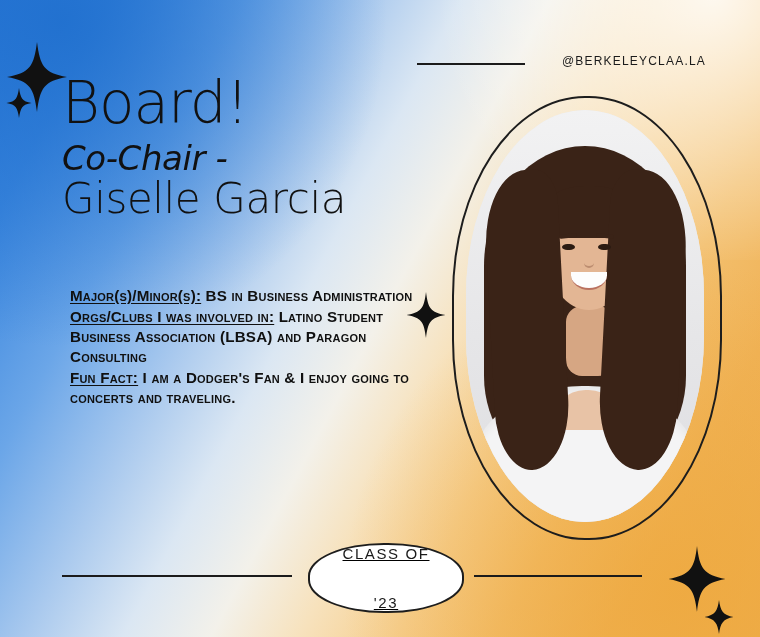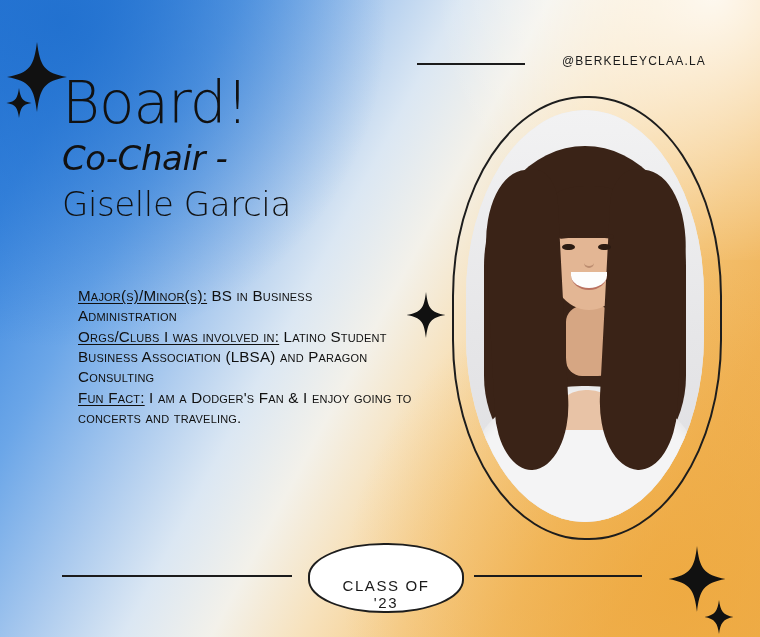--- a/index.html
+++ b/index.html
@@ -96,41 +96,41 @@
     line-height: 1.08;
     letter-spacing: -0.4px;
     color: #111111;
     margin-top: 8px;
     white-space: nowrap;
   }
   .subhead2 {
     font-family: "DejaVu Sans", sans-serif;
     font-weight: 300;
     font-style: normal;
-    font-size: 34px;
+    font-size: 42px;
     line-height: 1.08;
     letter-spacing: -0.4px;
     color: #111111;
-    margin-top: 10px;
+    margin-top: 0px;
     white-space: nowrap;
   }
 
   
   .bio {
     position: absolute;
     left: 62px;
     top: 286px;
     width: 352px;
     color: #101010;
     font-family: "Liberation Sans", sans-serif;
     font-size: 15.2px;
     line-height: 1.32;
     letter-spacing: 0.2px;
   }
-  .bio p { margin: 0 0 1px 16px; }
+  .bio p { margin: 0 0 1px 8px; font-weight: bold; }
   .bio .lbl {
     text-decoration: underline;
     text-underline-offset: 2px;
   }
   .sc { font-variant: small-caps; }
 
   
   .portrait-frame {
     position: absolute;
     left: 452px;
@@ -254,21 +254,22 @@
     left: 308px;
     top: 543px;
     width: 152px;
     height: 66px;
     border: 2px solid #1d1d1d;
     border-radius: 76px / 33px;
     background: #ffffff;
     display: flex;
     flex-direction: column;
     align-items: center;
-    justify-content: flex-end;
+    justify-content: space-between;
+    text-decoration: underline;
   }
   .badge .l1 {
     font-size: 15px;
     letter-spacing: 1.6px;
     color: #1a1a1a;
     line-height: 1.15;
   }
   .badge .l2 {
     font-size: 15px;
     letter-spacing: 1.6px;

